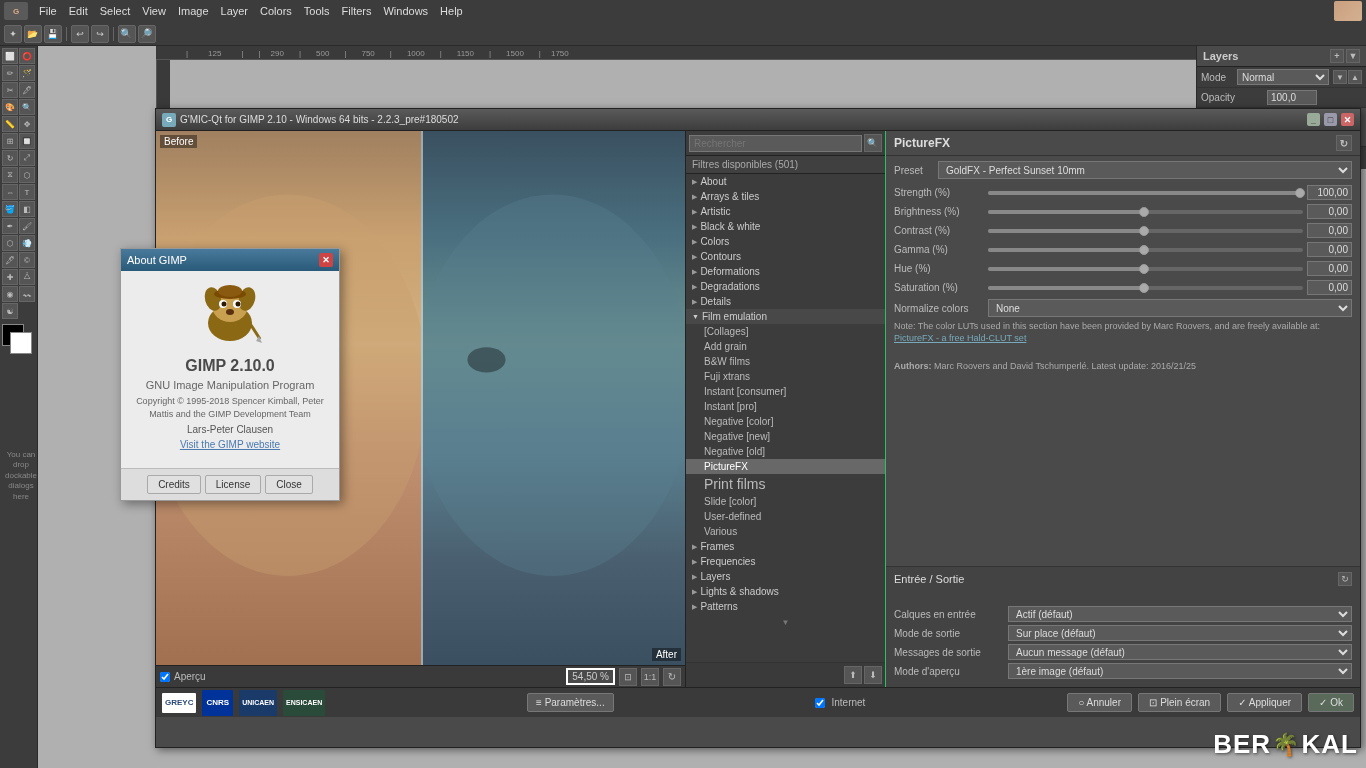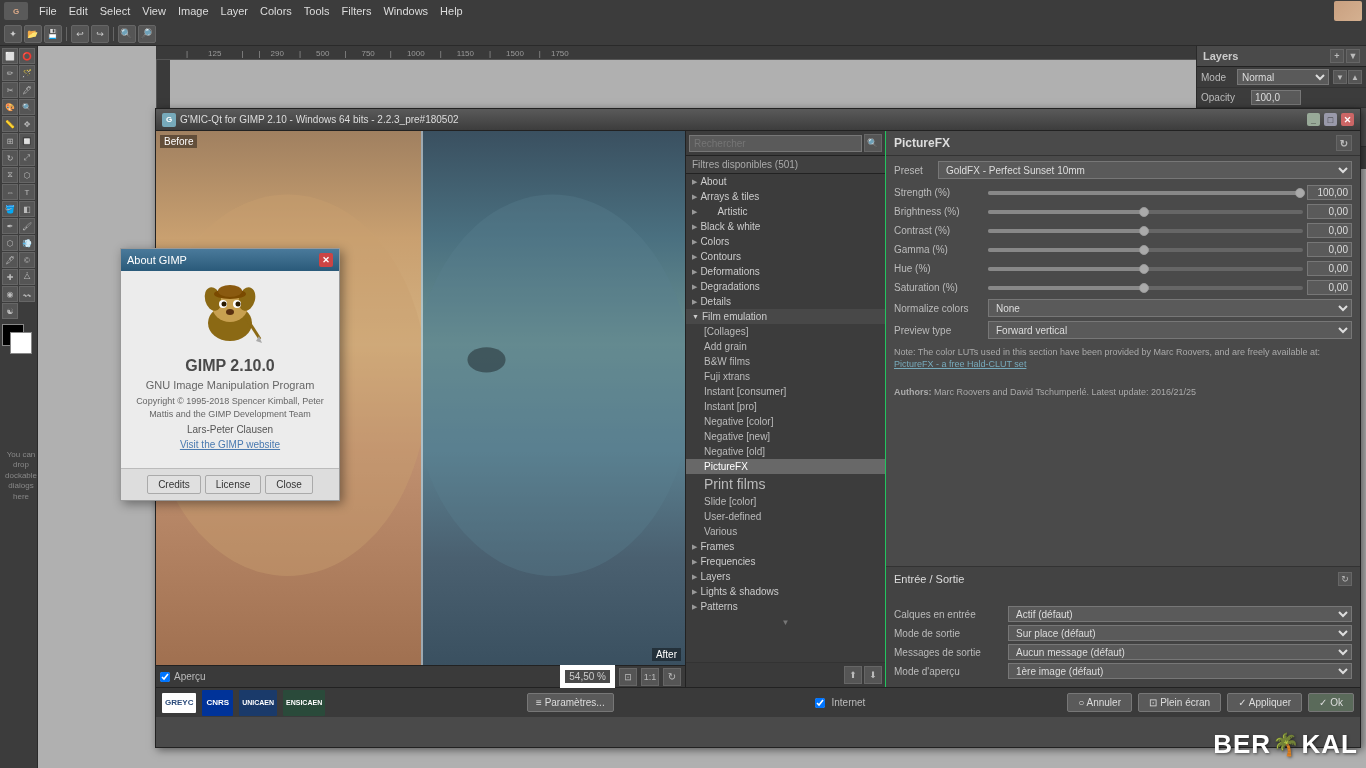--- a/index.html
+++ b/index.html
@@ -131,21 +131,21 @@
       <span style="color:#bbb;font-size:10px;width:32px;">Mode</span>
       <select style="flex:1;background:#5a5a5a;border:1px solid #777;color:#ddd;font-size:10px;height:16px;">
         <option>Normal</option>
       </select>
       <div style="display:flex;gap:1px;">
         <div style="width:14px;height:14px;background:#555;border:1px solid #666;display:flex;align-items:center;justify-content:center;font-size:8px;color:#bbb;">▼</div>
         <div style="width:14px;height:14px;background:#555;border:1px solid #666;display:flex;align-items:center;justify-content:center;font-size:8px;color:#bbb;">▲</div>
       </div>
     </div>
 
-    <div style="display:flex;align-items:center;padding:2px 4px;gap:4px;border-bottom:1px solid #333;">
+    <div style="display:flex;align-items:center;padding:2px 4px;gap:20px;border-bottom:1px solid #333;">
       <span style="color:#bbb;font-size:10px;width:46px;">Opacity</span>
       <input type="text" style="width: 50px; background: rgb(90, 90, 90); border: 1px solid rgb(119, 119, 119); color: rgb(221, 221, 221); font-size: 10px; padding: 1px 3px;" value="100,0">
     </div>
 
     <div style="display:flex;align-items:center;padding:3px 4px;gap:4px;background:#505050;cursor:pointer;">
       <div style="width:14px;height:14px;display:flex;align-items:center;justify-content:center;font-size:10px;color:#bbb;">👁</div>
       <div style="width:32px;height:32px;background:linear-gradient(135deg,#c9a080,#d4b090);border:1px solid #888;overflow:hidden;flex-shrink:0;">
         <div style="width:100%;height:100%;background:linear-gradient(45deg,#c9a080 30%,#3a6a7a 70%);"></div>
       </div>
       <span style="color:#ddd;font-size:9px;">portrait11.jpg</span>
@@ -198,21 +198,21 @@
               </svg>
             </div>
           </div>
           <span style="position:absolute;bottom:4px;right:4px;color:white;font-size:10px;background:rgba(0,0,0,0.4);padding:1px 4px;z-index:2;">After</span>
         </div>
 
         <div style="height:22px;background:#3a3a3a;border-top:1px solid #222;display:flex;align-items:center;padding:0 4px;gap:4px;color:#bbb;font-size:10px;">
           <input type="checkbox" checked="" style="width: 10px; height: 10px;">
           <span>Aperçu</span>
           <div style="flex:1;"></div>
-          <div style="background:#4a4a4a;border:5px solid #ffffff;padding:1px 4px;font-size:10px;color:#ccc;">54,50 %</div>
+          <div style="background:#4a4a4a;border:2px solid #ffffff;padding:1px 4px;font-size:10px;color:#ccc;">54,50 %</div>
           <div style="width:18px;height:18px;background:#555;border:1px solid #666;display:flex;align-items:center;justify-content:center;cursor:pointer;color:#bbb;font-size:9px;">⊡</div>
           <div style="width:18px;height:18px;background:#555;border:1px solid #666;display:flex;align-items:center;justify-content:center;cursor:pointer;color:#bbb;font-size:9px;">1:1</div>
           <div style="width:18px;height:18px;background:#555;border:1px solid #666;display:flex;align-items:center;justify-content:center;cursor:pointer;color:#bbb;font-size:10px;">↻</div>
         </div>
       </div>
 
       <div style="width:200px;flex-shrink:0;background:#3c3c3c;border-right:1px solid #22c55e;display:flex;flex-direction:column;">
 
         <div style="padding:3px;background:#3c3c3c;border-bottom:1px solid #222;display:flex;align-items:center;gap:2px;">
           <input type="text" style="flex: 1 1 0%; background: rgb(90, 90, 90); border: 1px solid rgb(119, 119, 119); color: rgb(221, 221, 221); padding: 2px 4px; font-size: 10px; outline: none;" placeholder="Rechercher">
@@ -223,21 +223,21 @@
 
         <div style="flex:1;overflow-y:auto;color:#ccc;font-size:10px;">
           <div style="padding:2px 6px;cursor:pointer;display:flex;align-items:center;gap:3px;">
             <span style="font-size:7px;color:#999;">▶</span>
             <span>About</span>
           </div>
           <div style="padding:2px 6px;cursor:pointer;display:flex;align-items:center;gap:3px;">
             <span style="font-size:7px;color:#999;">▶</span>
             <span>Arrays &amp; tiles</span>
           </div>
-          <div style="padding:2px 6px;cursor:pointer;display:flex;align-items:center;gap:20px;">
+          <div style="padding:2px 6px;cursor:pointer;display:flex;align-items:center;gap:3px;">
             <span style="font-size:7px;color:#999;">▶</span>
             <span>Artistic</span>
           </div>
           <div style="padding:2px 6px;cursor:pointer;display:flex;align-items:center;gap:3px;">
             <span style="font-size:7px;color:#999;">▶</span>
             <span>Black &amp; white</span>
           </div>
           <div style="padding:2px 6px;cursor:pointer;display:flex;align-items:center;gap:3px;">
             <span style="font-size:7px;color:#999;">▶</span>
             <span>Colors</span>
@@ -379,26 +379,20 @@
             <input type="text" style="width: 45px; background: rgb(90, 90, 90); border: 1px solid rgb(119, 119, 119); color: rgb(221, 221, 221); font-size: 10px; padding: 1px 3px; text-align: right;" value="0,00">
           </div>
 
           <div style="display:flex;align-items:center;margin-bottom:4px;gap:4px;">
             <span style="width:90px;color:#bbb;font-size:10px;flex-shrink:0;">Normalize colors</span>
             <select style="flex:1;background:#5a5a5a;border:1px solid #777;color:#ddd;font-size:10px;padding:1px 3px;height:18px;">
               <option>None</option>
             </select>
           </div>
 
-          <div style="display:flex;align-items:center;margin-bottom:8px;gap:4px;">
-            <span style="width:90px;color:#bbb;font-size:10px;flex-shrink:0;">Preview type</span>
-            <select style="flex:1;background:#5a5a5a;border:1px solid #777;color:#ddd;font-size:10px;padding:1px 3px;height:18px;">
-              <option>Forward vertical</option>
-            </select>
-          </div>
 
           <div style="font-size:9px;color:#aaa;line-height:1.3;margin-bottom:17px;">
             <span>Note: The color LUTs used in this section have been provided by Marc Roovers, and are freely available at:</span><br>
             <a style="color:#7ab;text-decoration:underline;cursor:pointer;">PictureFX - a free Hald-CLUT set</a>
           </div>
           <div style="font-size:9px;color:#aaa;margin-top:4px;">
             <span style="font-weight:bold;">Authors:</span>
             <span>Marc Roovers and David Tschumperlé. Latest update: 2016/21/25</span>
           </div>
         </div>

